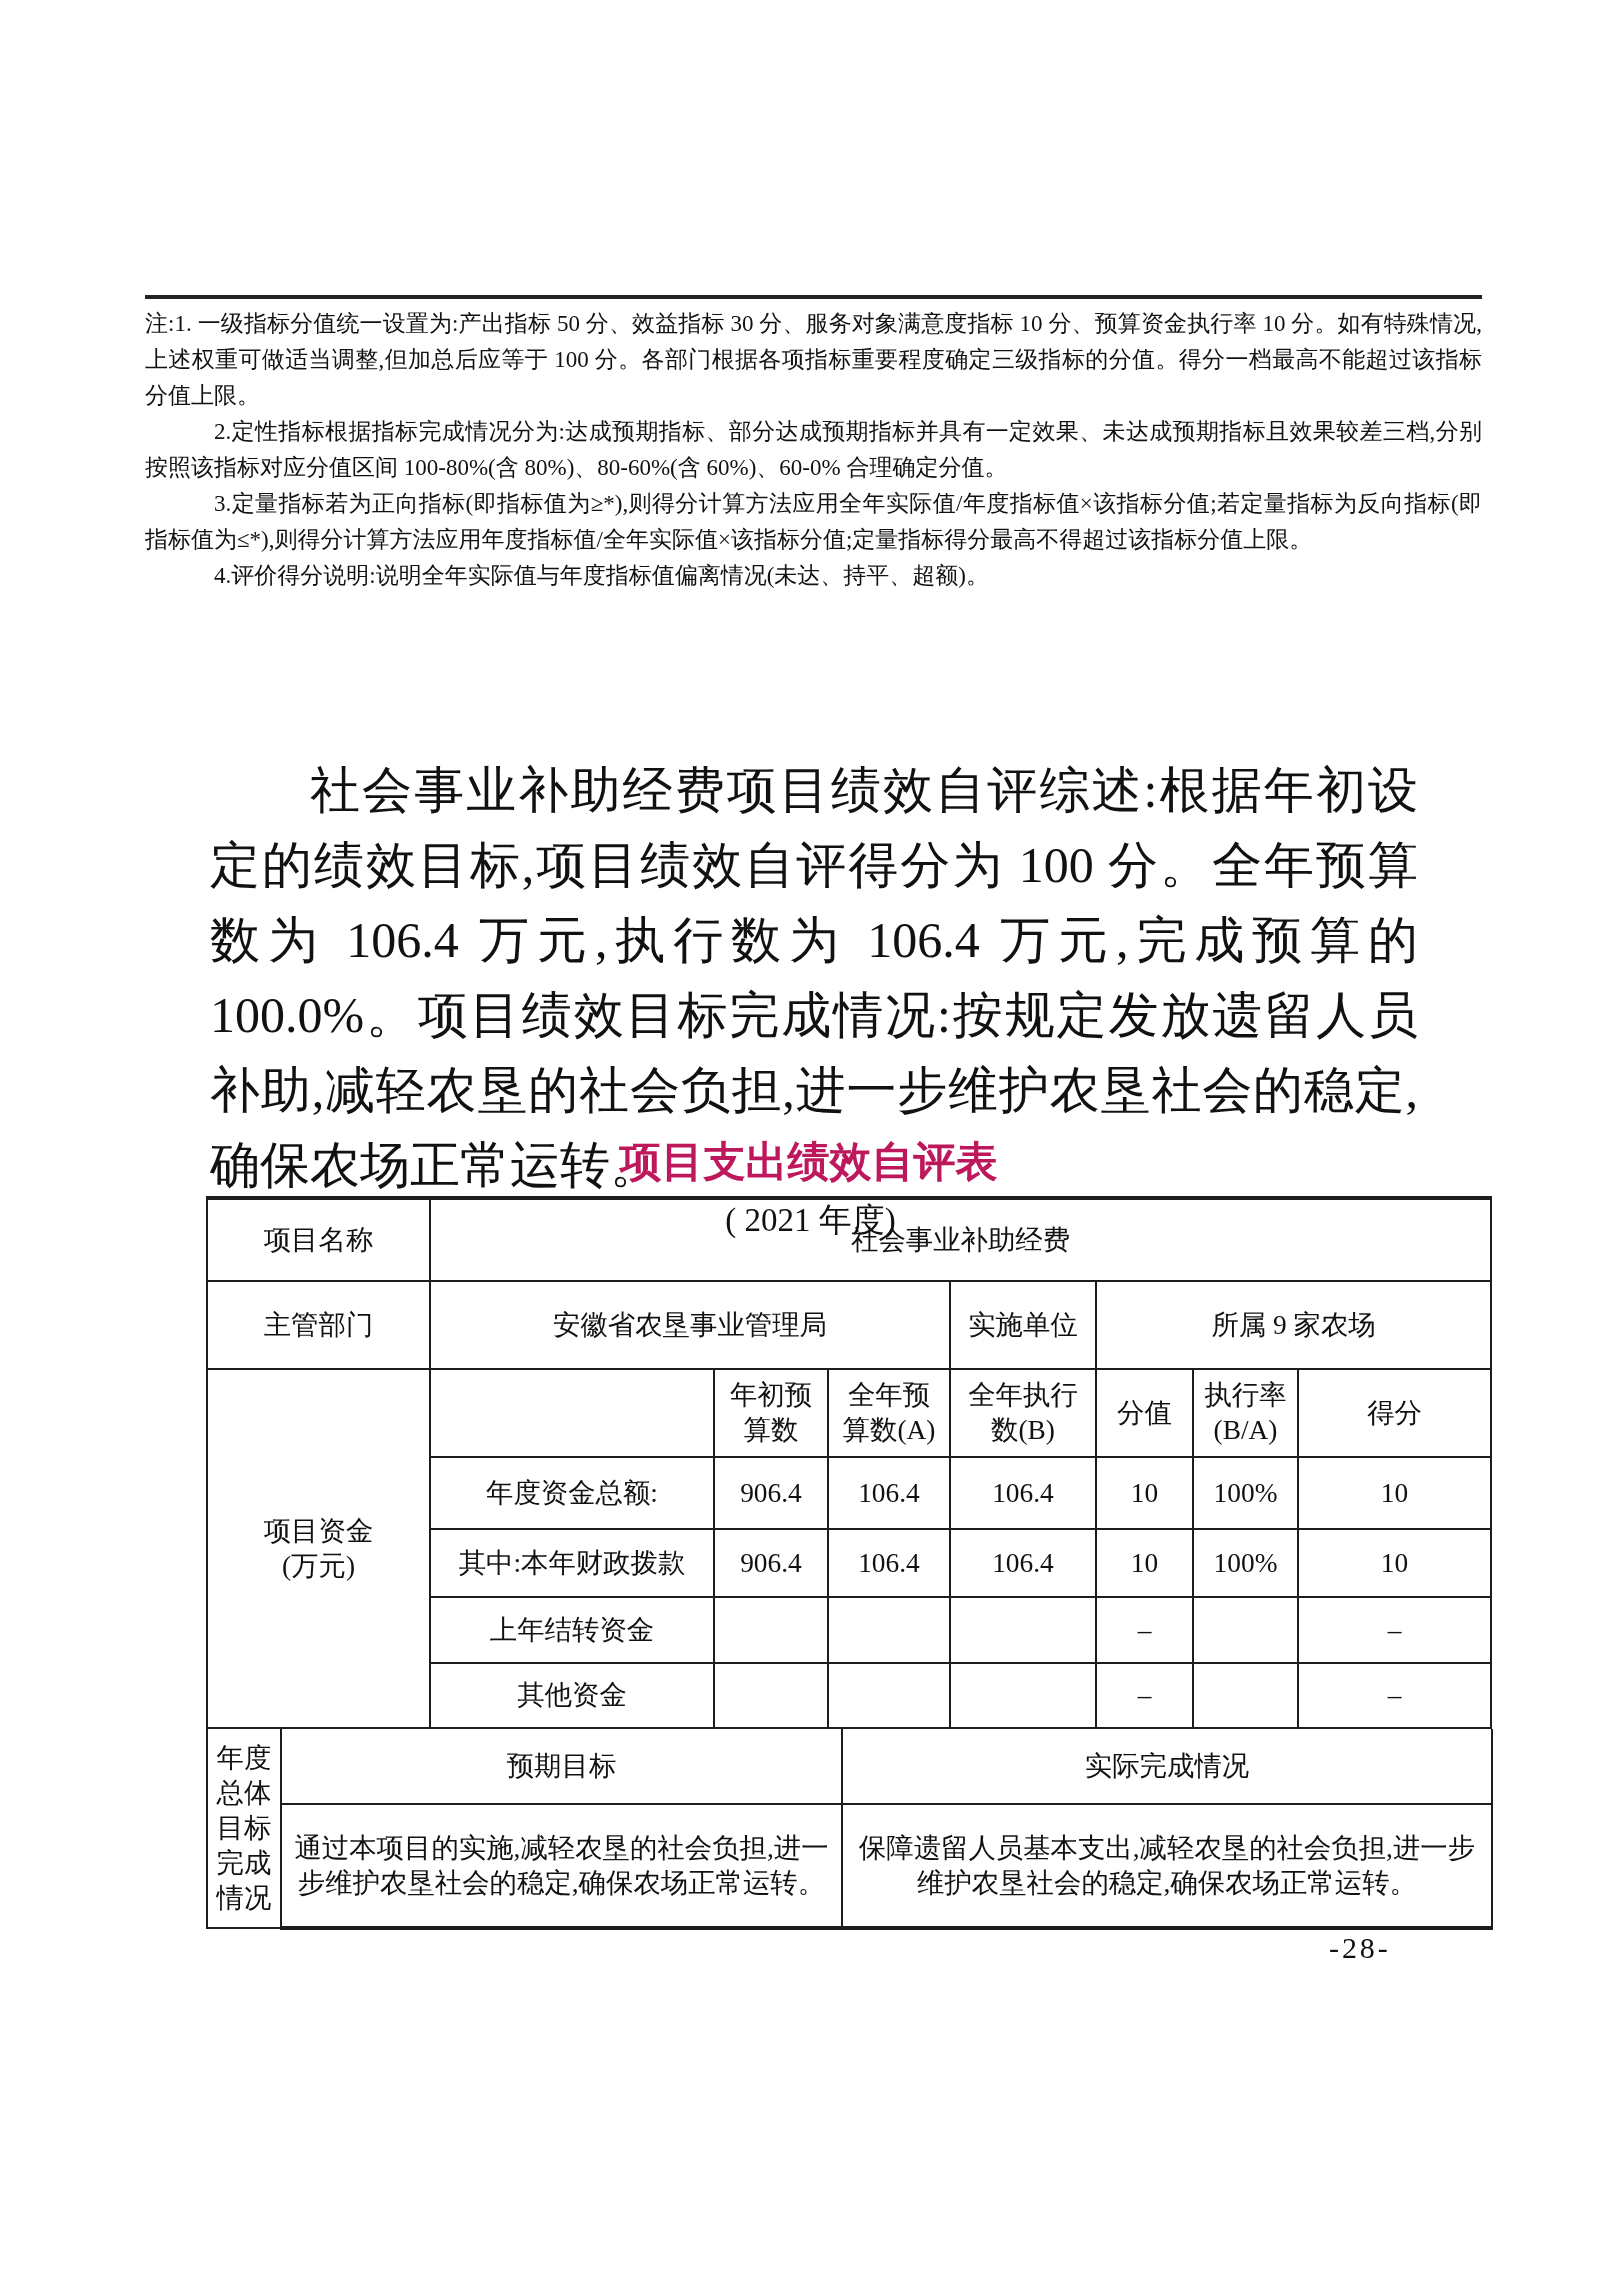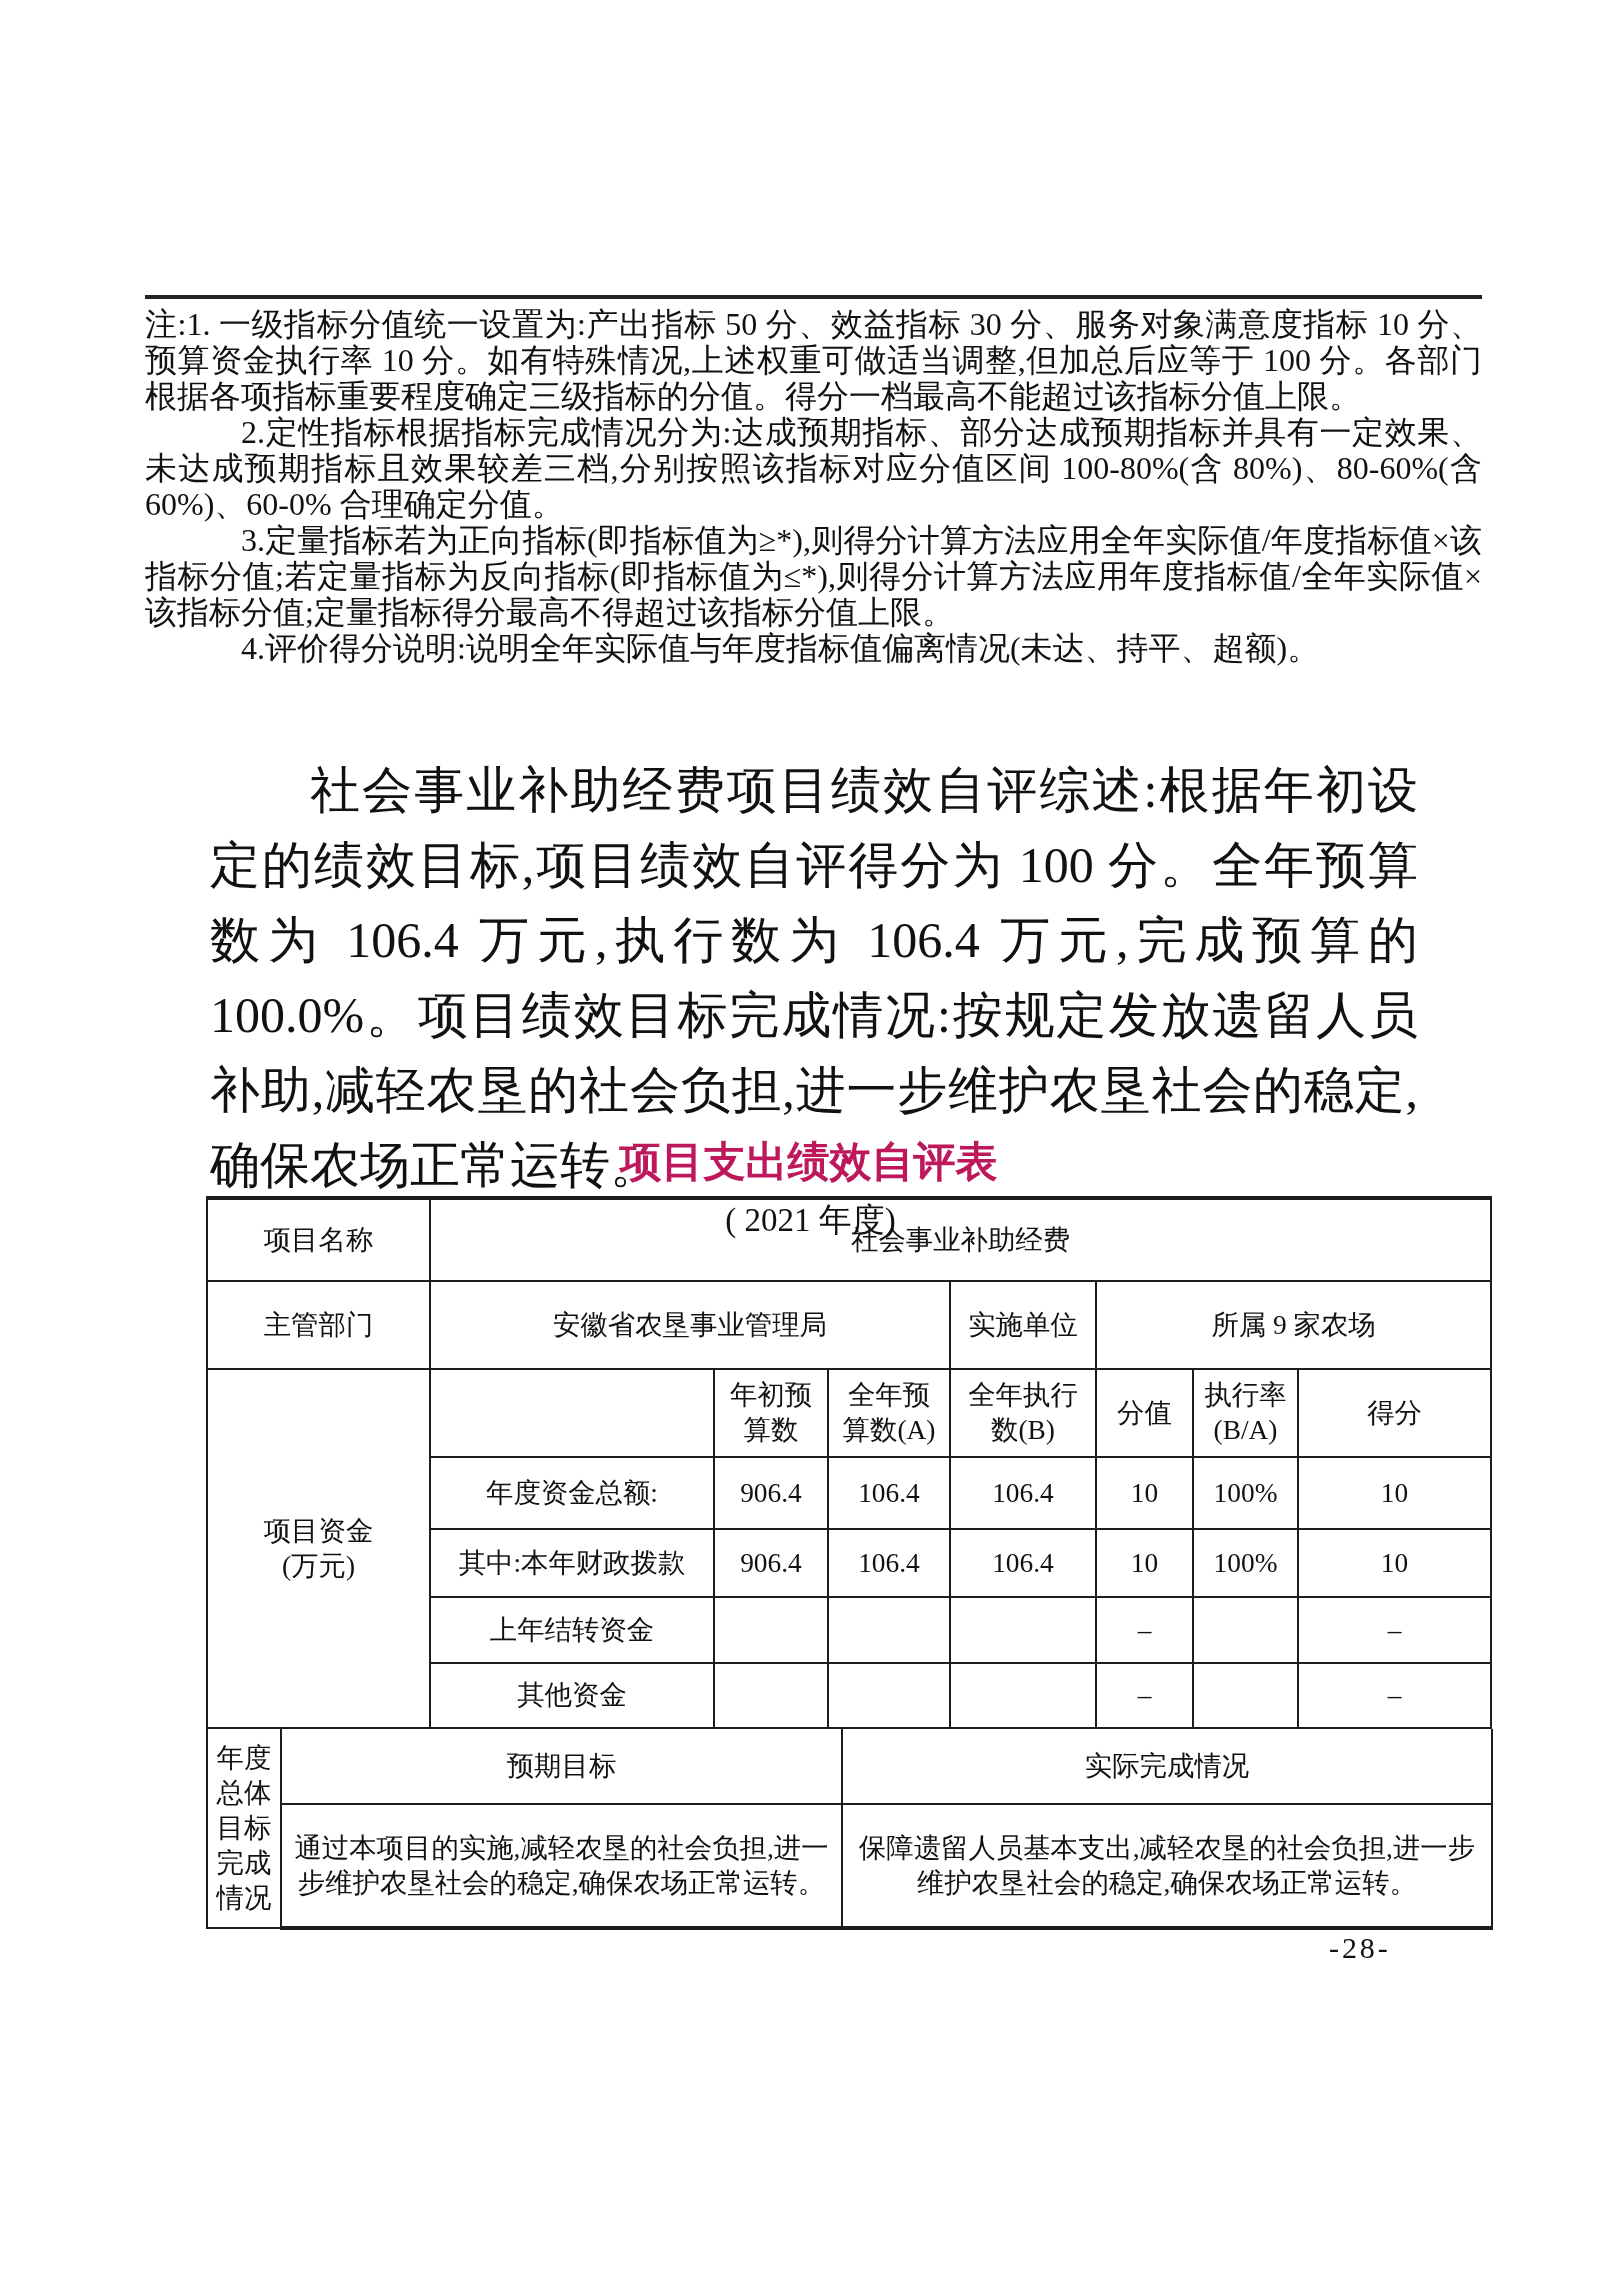--- a/index.html
+++ b/index.html
@@ -3,21 +3,21 @@
 <meta charset="utf-8">
 <style>
   html,body{margin:0;padding:0;}
   body{
     width:1621px;height:2293px;background:#ffffff;position:relative;
     font-family:"Liberation Serif","DejaVu Serif",serif;color:#111;
   }
   .page{position:absolute;inset:0;}
   .sep{position:absolute;left:145px;top:295px;width:1337px;height:3.9px;background:#222;}
   .notes{position:absolute;left:145px;top:306px;width:1337px;
-    font-size:32px;line-height:36px;text-align:justify;}
+    font-size:23px;line-height:36px;text-align:justify;}
   .notes p{margin:0;}
   .notes p.ind{text-indent:3em;}
   .summary{position:absolute;left:210px;top:753px;width:1208px;margin:0;
     font-size:50px;line-height:75px;text-align:justify;text-indent:2em;}
   .tbl-title{position:absolute;left:2px;top:1137px;width:1613px;margin:0;text-align:center;
     font-family:"Liberation Sans","DejaVu Sans",sans-serif;font-weight:700;
     font-size:42px;line-height:49px;color:#be185d;}
   .tbl-subtitle{position:absolute;left:0;top:1204px;width:1621px;text-align:center;
     font-size:33px;line-height:33px;}
   .tbl-wrap{position:absolute;left:206px;top:1196px;width:1424px;}

